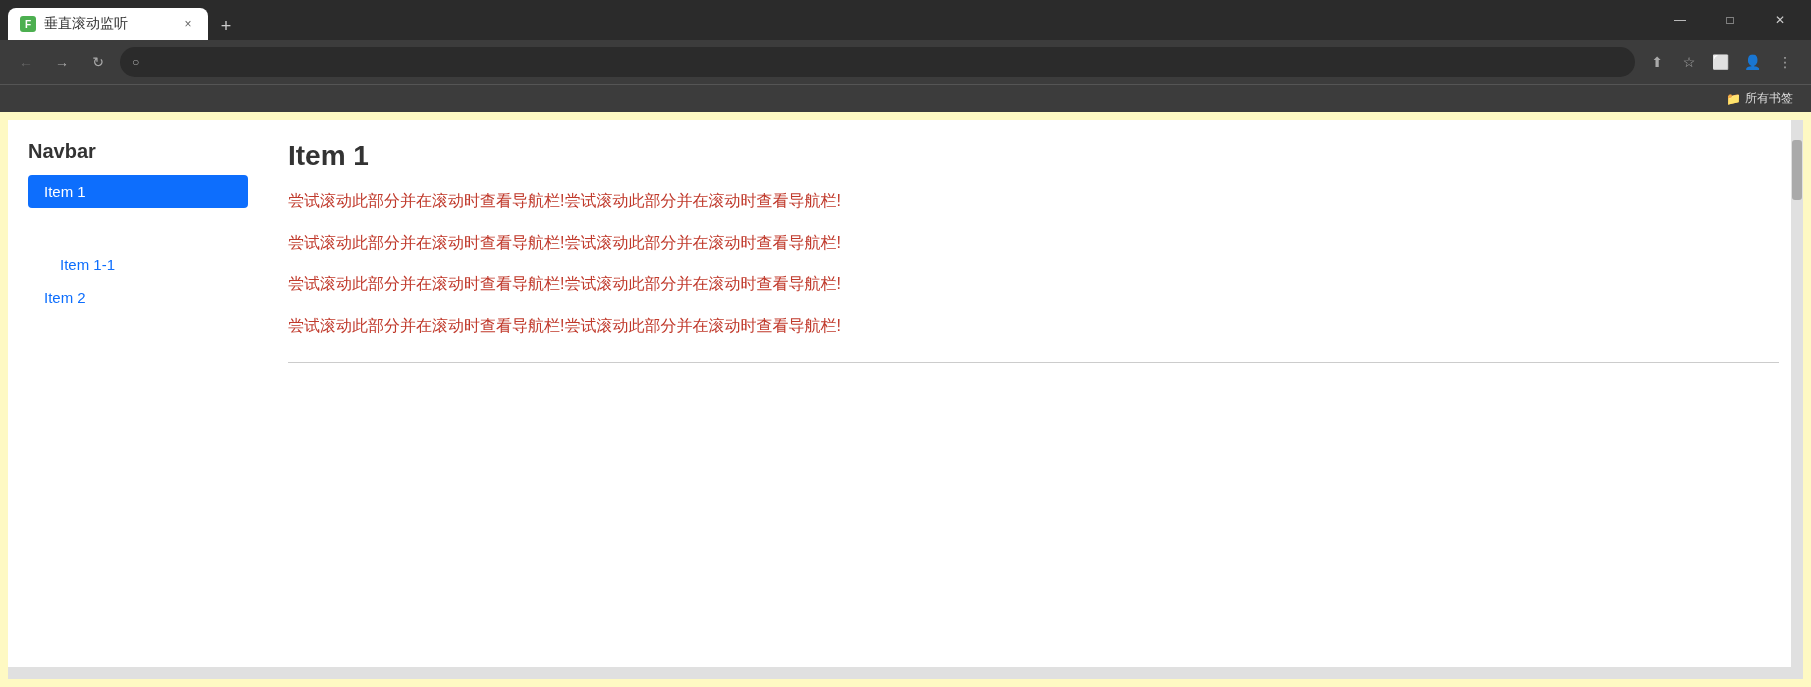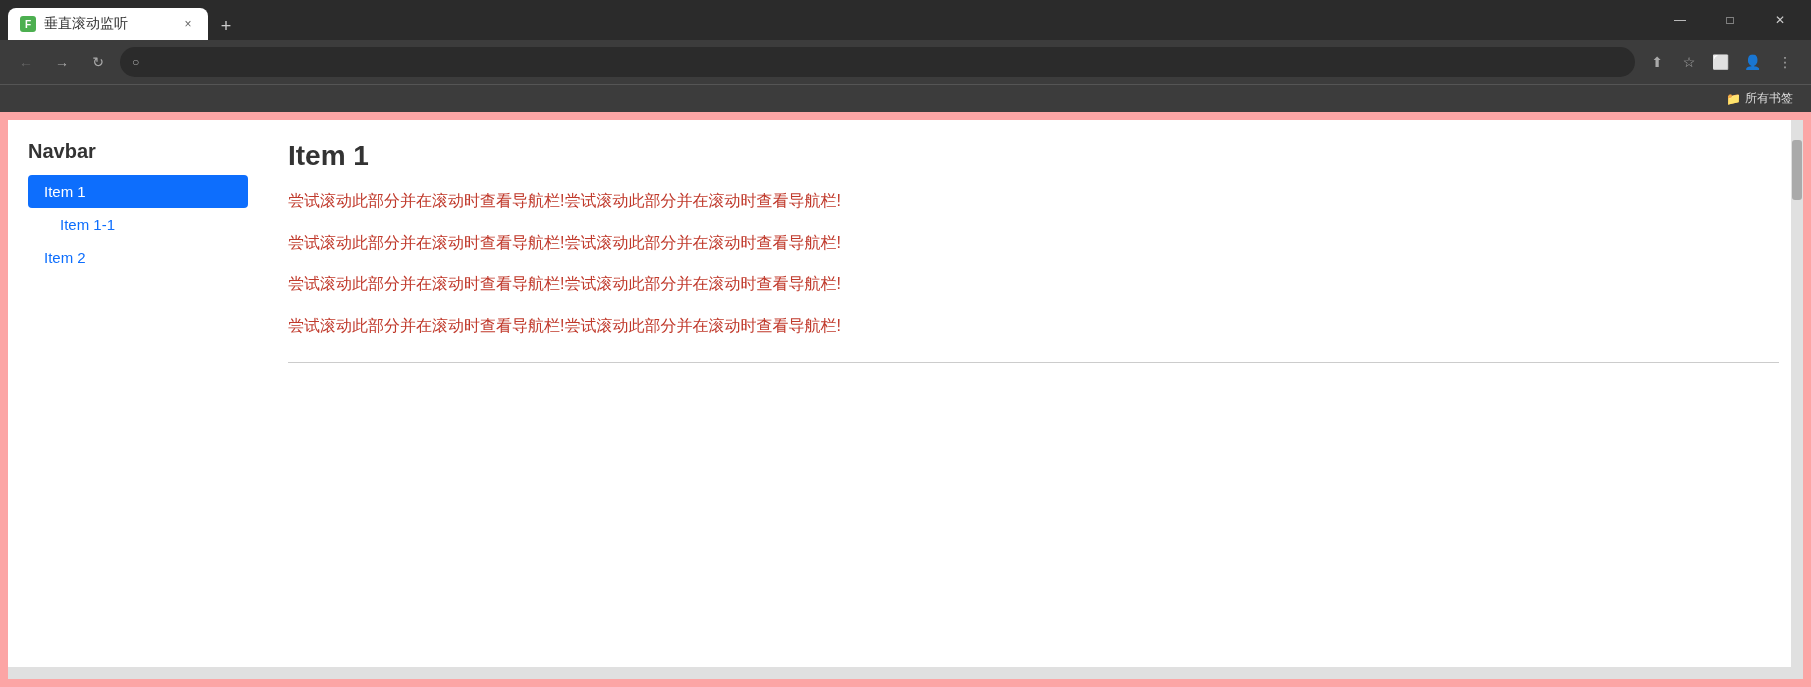--- a/index.html
+++ b/index.html
@@ -178,21 +178,21 @@
       padding: 2px 6px;
       border-radius: 4px;
       cursor: pointer;
       color: #ddd;
       font-size: 12px;
     }
 
     
     .page-area {
       flex: 1;
-      background: #fca5a5;
+      background: #fef9c3;
       overflow: hidden;
       position: relative;
       display: flex;
     }
     .page-content {
       flex: 1;
       background: white;
       margin: 8px;
       overflow: hidden;
       display: flex;
@@ -253,20 +253,21 @@
       cursor: pointer;
       border-radius: 4px;
       text-decoration: none;
     }
     .spy-nav-item.active {
       background: #0d6efd;
       color: white;
     }
     .spy-nav-item.sub {
       padding-left: 32px;
+      margin-top: 40px;
     }
 
     
     .spy-main {
       flex: 1;
       padding-left: 20px;
     }
     .spy-section-title {
       font-size: 28px;
       font-weight: bold;

